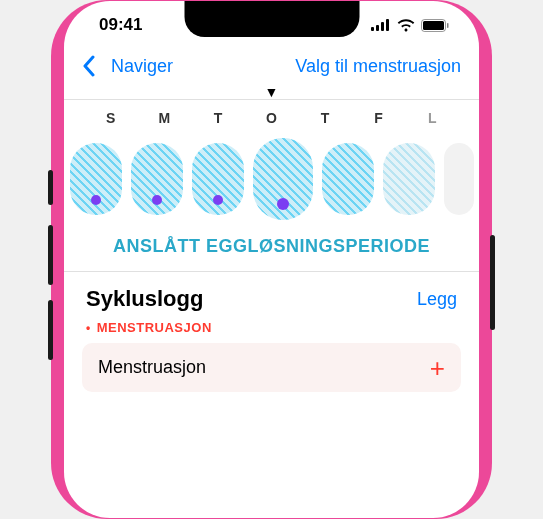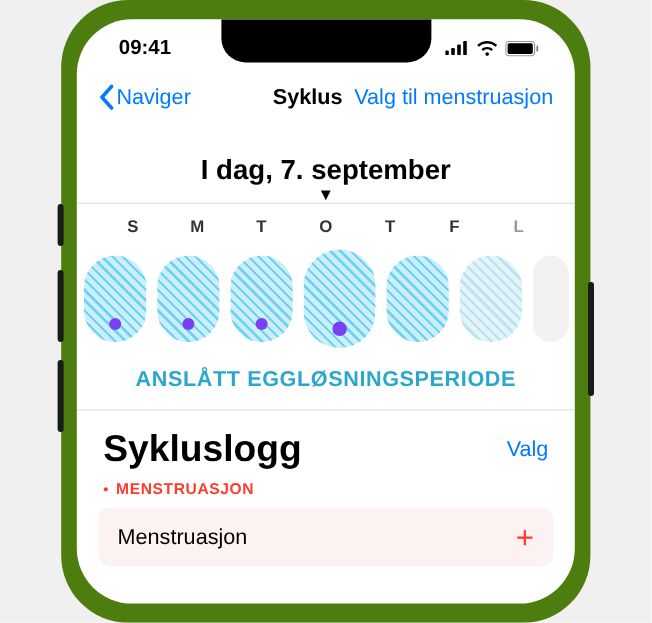--- a/index.html
+++ b/index.html
@@ -8,23 +8,23 @@
       display: flex;
       justify-content: center;
       padding: 0;
       width: 543px;
       height: 519px;
       overflow: hidden;
     }
     .phone {
       width: 441px;
       height: 519px;
-      background: #4d7c0f;
+      background: #ec4899;
       border-radius: 56px;
-      padding: 16px 13px;
+      padding: 1px 13px;
       position: relative;
     }
     .side-button-left {
       position: absolute;
       left: -3px;
       width: 5px;
       background: #1a1a1a;
       border-radius: 3px;
     }
     .sbl1 { top: 170px; height: 35px; }
@@ -78,21 +78,21 @@
       align-items: center;
       justify-content: space-between;
       padding: 6px 18px 10px;
       position: relative;
     }
     .nav-back {
       display: flex;
       align-items: center;
       color: #007aff;
       font-size: 18px;
-      gap: 2px;
+      gap: 16px;
     }
     .nav-title {
       font-size: 18px;
       font-weight: 600;
       position: absolute;
       left: 50%;
       transform: translateX(-76%);
     }
     .nav-link {
       color: #007aff;
@@ -174,21 +174,21 @@
       color: #2aa8c9;
       letter-spacing: 0.5px;
       padding: 6px 0 14px;
     }
     .log-header {
       display: flex;
       justify-content: space-between;
       align-items: center;
       padding: 14px 22px 6px;
     }
-    .log-title { font-size: 31px; font-weight: 700; }
+    .log-title { font-size: 22px; font-weight: 700; }
     .log-link { color: #007aff; font-size: 18px; }
     .section-label {
       color: #ff3b30;
       font-size: 13px;
       font-weight: 600;
       letter-spacing: 0.5px;
       padding: 2px 22px 8px;
       display: flex;
       align-items: center;
       gap: 6px;
@@ -242,25 +242,23 @@
       </div>
     </div>
 
     <div class="nav-bar">
       <div class="nav-back">
         <svg width="13" height="22" viewBox="0 0 13 22">
             <path d="M11 2 L3 11 L11 20" stroke="#007aff" stroke-width="3" fill="none" stroke-linecap="round" stroke-linejoin="round"></path>
           </svg>
         <span>Naviger</span>
       </div>
-      <span class="nav-title">Syklus</span>
       <span class="nav-link">Valg til menstruasjon</span>
     </div>
 
-    <div class="date-header">I dag, 7. september</div>
     <div class="arrow-down">▼</div>
 
     <div class="divider"></div>
 
     <div class="week-row">
       <div class="week-day">S</div>
       <div class="week-day">M</div>
       <div class="week-day">T</div>
       <div class="week-day">O</div>
       <div class="week-day">T</div>
@@ -285,21 +283,21 @@
       <div class="oval faded"></div>
       <div class="oval edge"></div>
     </div>
 
     <div class="period-label">ANSLÅTT EGGLØSNINGSPERIODE</div>
 
     <div class="divider"></div>
 
     <div class="log-header">
       <span class="log-title">Sykluslogg</span>
-      <span class="log-link">Valg</span>
+      <span class="log-link">Legg</span>
     </div>
 
     <div class="section-label">MENSTRUASJON</div>
 
     <div class="row-item">
       <span>Menstruasjon</span>
       <span class="plus">+</span>
     </div>
 
   </div>

